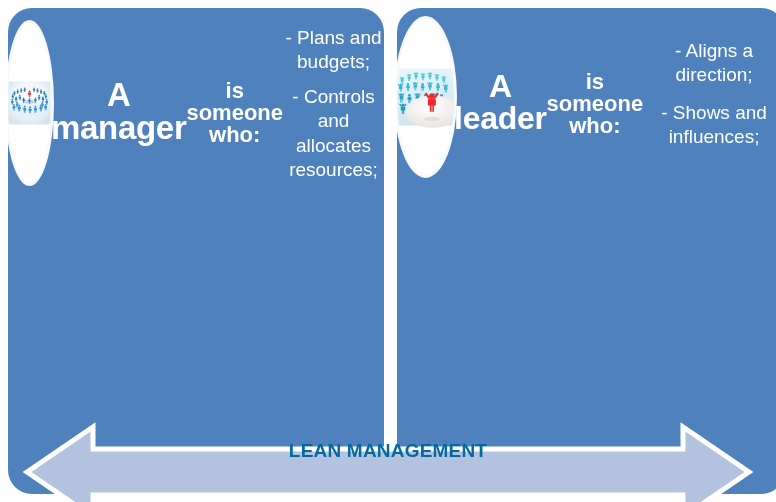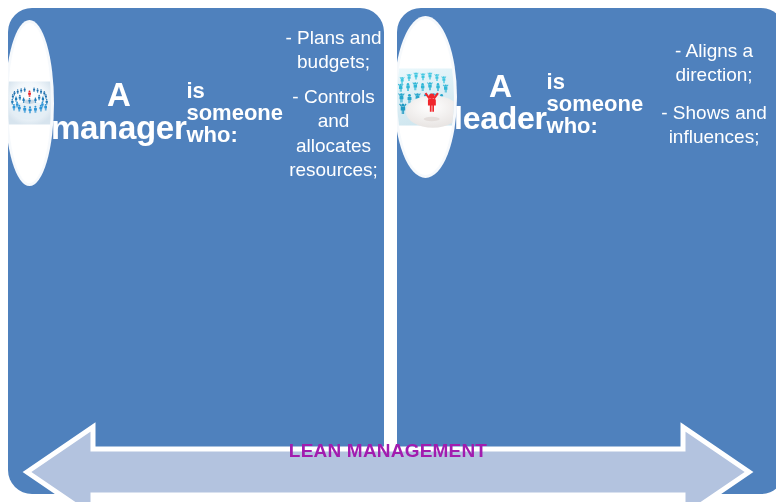--- a/index.html
+++ b/index.html
@@ -71,20 +71,21 @@
     text-align: center;
   }
   .panel-right .title { margin-top: 20px; font-size: 32px; }
 
   .subtitle {
     color: #ffffff;
     font-size: 22px;
     font-weight: bold;
     margin-top: 26px;
     line-height: 1;
+    text-align: center;
   }
   .panel-right .subtitle { margin-top: 25px; }
 
   .bullets {
     margin-top: 18px;
     width: 100%;
     padding: 0 0;
     box-sizing: border-box;
   }
   .bullet {
@@ -108,21 +109,21 @@
   .arrow-band svg { display: block; width: 100%; height: 100%; }
 
   .arrow-label {
     position: absolute;
     left: 0;
     top: 441px;
     width: 776px;
     text-align: center;
     font-size: 19px;
     font-weight: bold;
-    color: #a21caf;
+    color: #0369a1;
     letter-spacing: 0.2px;
     line-height: 1;
     pointer-events: none;
   }
 </style>
 </head>
 <body>
 
 <div id="canvas">
 

